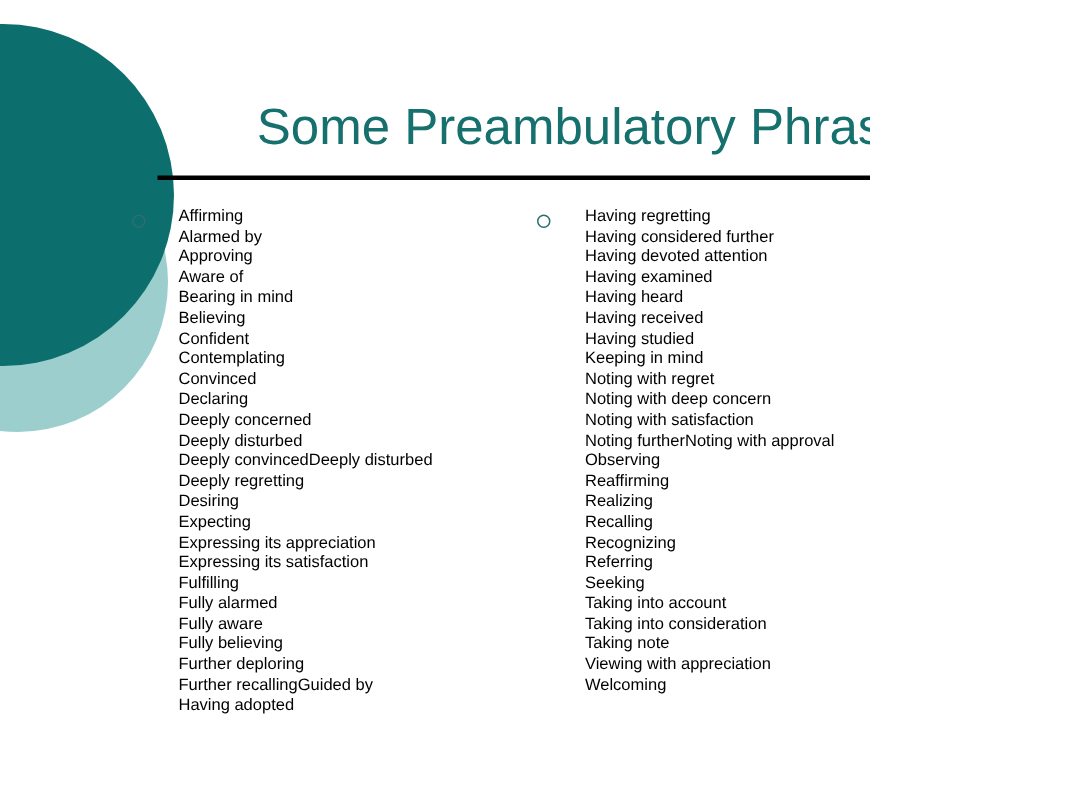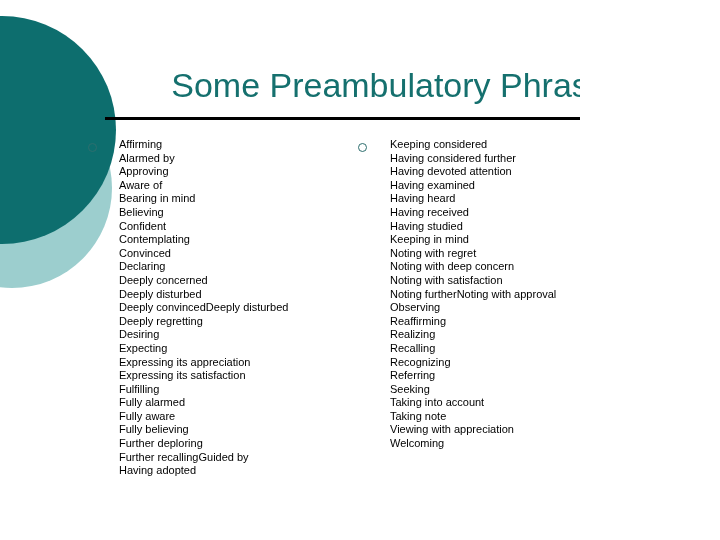--- a/index.html
+++ b/index.html
@@ -139,39 +139,40 @@
         <span class="phrase-line">Fully believing</span>
         <span class="phrase-line">Further deploring</span>
         <span class="phrase-line">Further recallingGuided by</span>
         <span class="phrase-line">Having adopted</span>
       </div>
   </div>
 
   <div class="col col-right">
     <span class="bullet-marker"></span>
     <div class="phrase-list">
-        <span class="phrase-line">Keeping considered</span>
+        <span class="phrase-line">Having regretting</span>
         <span class="phrase-line">Having considered further</span>
         <span class="phrase-line">Having devoted attention</span>
         <span class="phrase-line">Having examined</span>
         <span class="phrase-line">Having heard</span>
         <span class="phrase-line">Having received</span>
         <span class="phrase-line">Having studied</span>
         <span class="phrase-line">Keeping in mind</span>
         <span class="phrase-line">Noting with regret</span>
         <span class="phrase-line">Noting with deep concern</span>
         <span class="phrase-line">Noting with satisfaction</span>
         <span class="phrase-line">Noting furtherNoting with approval</span>
         <span class="phrase-line">Observing</span>
         <span class="phrase-line">Reaffirming</span>
         <span class="phrase-line">Realizing</span>
         <span class="phrase-line">Recalling</span>
         <span class="phrase-line">Recognizing</span>
         <span class="phrase-line">Referring</span>
         <span class="phrase-line">Seeking</span>
         <span class="phrase-line">Taking into account</span>
+        <span class="phrase-line">Taking into consideration</span>
         <span class="phrase-line">Taking note</span>
         <span class="phrase-line">Viewing with appreciation</span>
         <span class="phrase-line">Welcoming</span>
       </div>
   </div>
 
 </div>
 
 </body></html>

